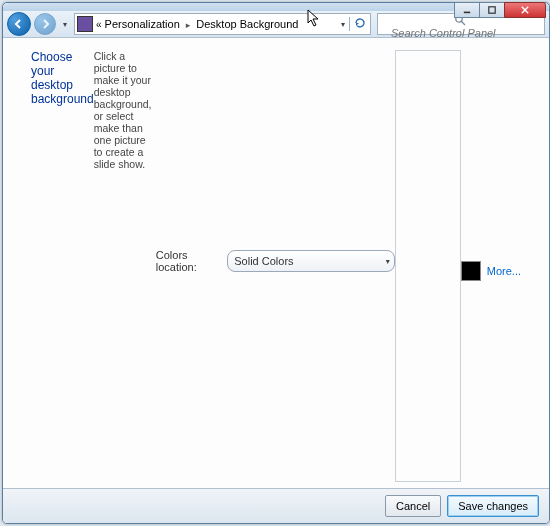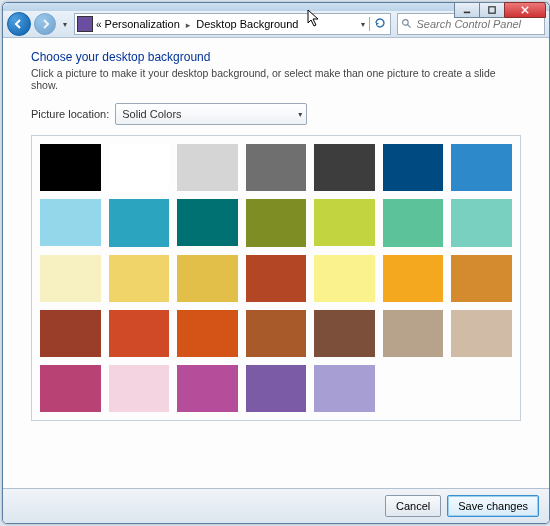--- a/index.html
+++ b/index.html
@@ -89,48 +89,49 @@
   }
   .crumb-sep::after { content:"▸"; font-size:9px; color:#555; margin:0 3px;}
   .addr-right { margin-left:auto; display:flex; align-items:center; gap:2px; padding-right:2px;}
   .tiny-tri { font-size:8px; color:#444;}
   .splitter { width:1px; height:14px; background:#a0b0c0; margin:0 2px;}
   .search {
     width:140px; height:20px;
     border:1px solid #a0b0c0;
     background:#fff;
     display:flex; align-items:center;
-    padding:0 3px;
+    padding:0 13px;
     margin-left:3px;
+    flex-direction:column;
   }
   .search-icon { width:12px; height:12px; margin-right:3px;}
   .search input {
     border:none; outline:none; font-size:11px; font-style:italic; color:#888;
     width:100%; background:transparent;
   }
 
   .content {
     flex:1;
     padding: 12px 28px 6px 28px;
     overflow:hidden;
     color:#333;
     display:flex;
-    flex-direction:column;
+    flex-direction:row;
   }
   .page-title { color:#003399; font-size:12px; margin-bottom:3px;}
   .page-sub { font-size:10.5px; color:#444; margin-bottom:12px;}
   .loc-row { display:flex; align-items:center; gap:6px; margin-bottom:10px;}
   .loc-label { font-size:11px;}
   .dropdown {
     width:180px; height:20px;
     border:1px solid #9aa8b8;
     background:linear-gradient(#fff,#eef2f6);
     display:flex; align-items:center; justify-content:space-between;
     padding:0 4px 0 6px; font-size:11px;
-    border-radius:2px;
+    border-radius:8px;
   }
   .browse-btn, .std-btn {
     height:20px;
     border:1px solid #8a98a8;
     background:linear-gradient(#f8fafc,#e2e8ef);
     font-size:11px;
     padding:0 10px;
     border-radius:2px;
     display:inline-flex; align-items:center;
   }
@@ -236,21 +237,21 @@
       </span>
       <input type="text" placeholder="Search Control Panel" style="">
     </div>
   </div>
 
   <div class="content">
     <div class="page-title">Choose your desktop background</div>
     <div class="page-sub">Click a picture to make it your desktop background, or select make than one picture to create a slide show.</div>
 
     <div class="loc-row">
-      <span class="loc-label">Picture location:</span>
+      <span class="loc-label">Colors location:</span>
       <div class="dropdown">
         <span>Solid Colors</span>
         <span class="tiny-tri">▾</span>
       </div>
     </div>
 
     <div class="swatch-panel">
       <div class="swatch-grid" id="swatch-grid">
           <div class="swatch" style="background: rgb(0, 0, 0);"></div>
           <div class="swatch" style="background: rgb(255, 255, 255);"></div>
@@ -281,20 +282,24 @@
           <div class="swatch" style="background: rgb(183, 162, 139);"></div>
           <div class="swatch" style="background: rgb(208, 188, 166);"></div>
           <div class="swatch" style="background: rgb(185, 66, 117);"></div>
           <div class="swatch" style="background: rgb(244, 212, 224);"></div>
           <div class="swatch" style="background: rgb(182, 77, 154);"></div>
           <div class="swatch" style="background: rgb(123, 90, 166);"></div>
           <div class="swatch" style="background: rgb(167, 158, 212);"></div>
         </div>
     </div>
 
+    <div class="more-row">
+      <div class="more-swatch" style="background: rgb(0, 0, 0);"></div>
+      <span class="more-link">More...</span>
+    </div>
   </div>
 
   <div class="footer">
     <div class="std-btn">
       <span>Cancel</span>
     </div>
     <div class="std-btn save-btn">
       <span>Save changes</span>
     </div>
   </div>

